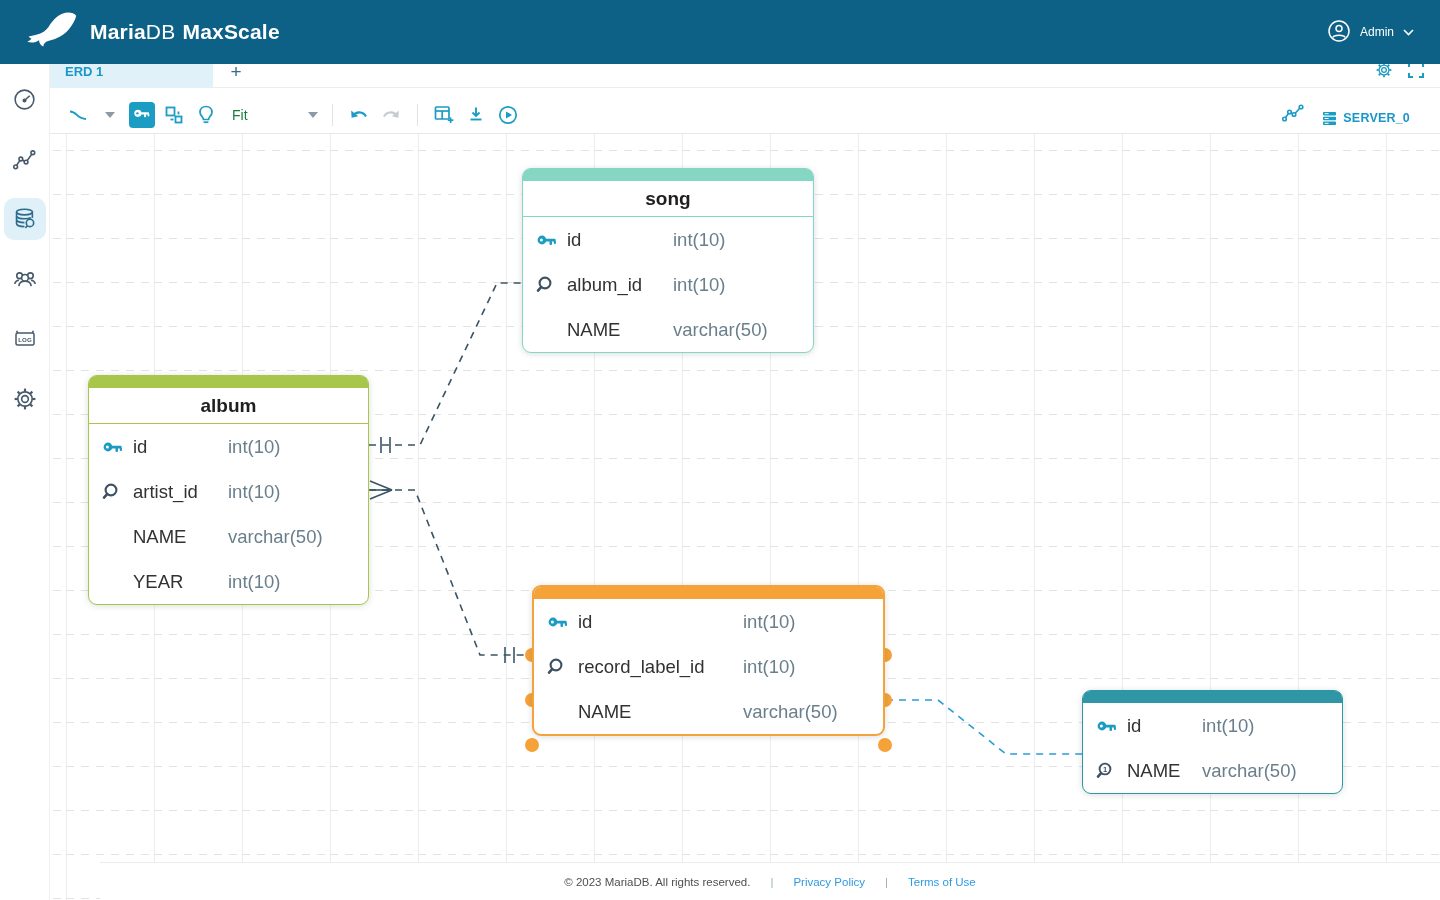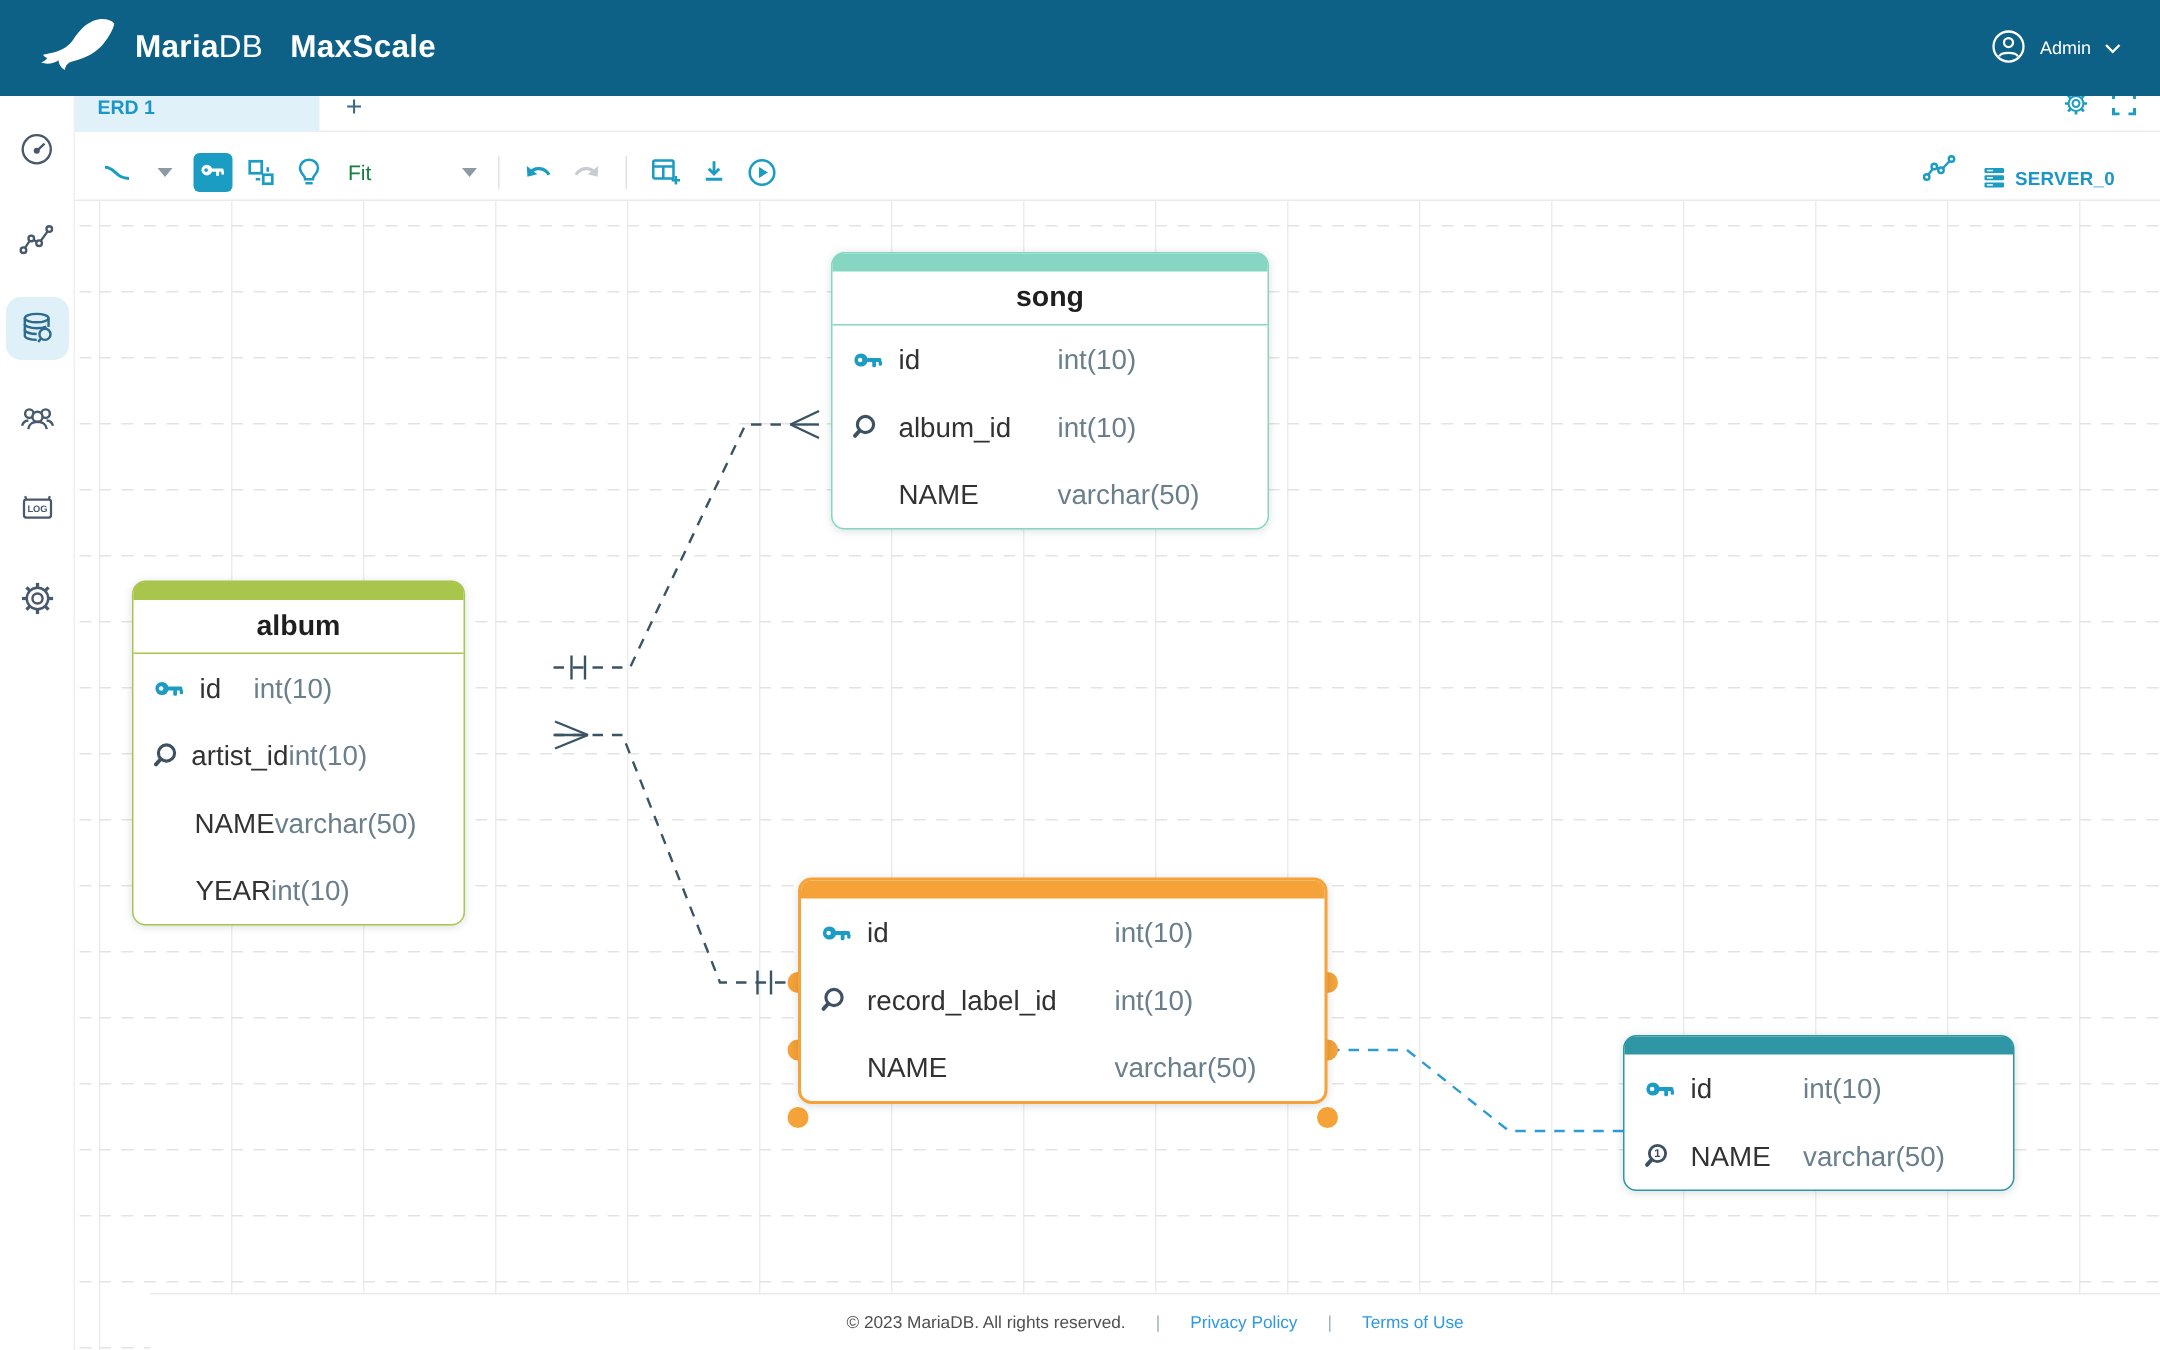--- a/index.html
+++ b/index.html
@@ -6,21 +6,21 @@
   html,body { width:1440px; height:900px; }
   body { position:relative; font-family:"Liberation Sans",sans-serif; background:#fff; overflow:hidden; }
 
   
   .navbar { position:absolute; left:0; top:0; width:1440px; height:64px; background:#0e6186;
             display:flex; align-items:center; padding:0 26px; color:#fff; z-index:10; }
   .brand { display:flex; align-items:center; gap:12px; }
   .brand-text { font-size:21px; letter-spacing:.2px; white-space:nowrap; }
   .brand-text .maria { font-weight:700; }
   .brand-text .db { font-weight:300; }
-  .brand-text .product { font-weight:700; margin-left:18px; }
+  .brand-text .product { font-weight:700; margin-left:7px; }
   .nav-user { margin-left:auto; display:flex; align-items:center; gap:9px; font-size:12px; cursor:pointer; }
 
   
   .sidebar { position:absolute; left:0; top:64px; bottom:0; width:50px; background:#fff;
              border-right:1px solid #f0f0f0; display:flex; flex-direction:column; align-items:center;
              padding-top:14px; z-index:9; }
   .side-item { width:42px; height:42px; margin-bottom:18px; border-radius:10px;
                display:flex; align-items:center; justify-content:center; }
   .side-item.active { background:#e0f0f8; }
 
@@ -328,21 +328,21 @@
     <g id="rel-anchors">
         <circle cx="532" cy="655" r="7" fill="#f5a238"></circle>
         <circle cx="532" cy="700" r="7" fill="#f5a238"></circle>
         <circle cx="532" cy="745" r="7" fill="#f5a238"></circle>
         <circle cx="885" cy="655" r="7" fill="#f5a238"></circle>
         <circle cx="885" cy="700" r="7" fill="#f5a238"></circle>
         <circle cx="885" cy="745" r="7" fill="#f5a238"></circle>
       </g>
   </svg>
   <div id="tables-layer">
-      <div class="erd-table" style="left: 504px; top: 34px; width: 292px; border-color: rgb(133, 214, 194);">
+      <div class="erd-table" style="left: 472px; top: 34px; width: 292px; border-color: rgb(133, 214, 194);">
         <div class="tbl-topbar" style="background: rgb(133, 214, 194);"></div>
         <div class="tbl-title" style="border-bottom-color: rgb(133, 214, 194);">song</div>
         <div class="tbl-row">
           <span class="col-icon">
             <svg width="22" height="16" viewBox="0 0 22 16">
               <circle cx="6" cy="8" r="4.4" fill="#1a9cc3"></circle>
               <circle cx="5.4" cy="8" r="1.5" fill="#ffffff"></circle>
               <rect x="9.6" y="6.7" width="10" height="2.7" rx="1" fill="#1a9cc3"></rect>
               <rect x="13.5" y="8.5" width="2.5" height="4.4" rx="1" fill="#1a9cc3"></rect>
               <rect x="17.8" y="8.5" width="2.2" height="3.4" rx="1" fill="#1a9cc3"></rect>
@@ -360,21 +360,21 @@
           </span>
           <span class="col-name">album_id</span>
           <span class="col-type">int(10)</span>
         </div>
         <div class="tbl-row">
           <span class="col-icon"></span>
           <span class="col-name">NAME</span>
           <span class="col-type">varchar(50)</span>
         </div>
       </div>
-      <div class="erd-table" style="left: 38px; top: 253px; width: 222px; border-color: rgb(169, 198, 76);">
+      <div class="erd-table" style="left: 38px; top: 241px; width: 281px; border-color: rgb(169, 198, 76);">
         <div class="tbl-topbar" style="background: rgb(169, 198, 76);"></div>
         <div class="tbl-title" style="border-bottom-color: rgb(169, 198, 76);">album</div>
         <div class="tbl-row">
           <span class="col-icon">
             <svg width="22" height="16" viewBox="0 0 22 16">
               <circle cx="6" cy="8" r="4.4" fill="#1a9cc3"></circle>
               <circle cx="5.4" cy="8" r="1.5" fill="#ffffff"></circle>
               <rect x="9.6" y="6.7" width="10" height="2.7" rx="1" fill="#1a9cc3"></rect>
               <rect x="13.5" y="8.5" width="2.5" height="4.4" rx="1" fill="#1a9cc3"></rect>
               <rect x="17.8" y="8.5" width="2.2" height="3.4" rx="1" fill="#1a9cc3"></rect>

